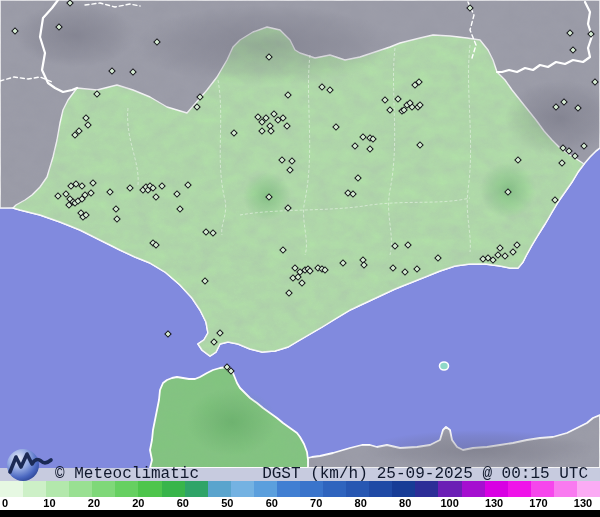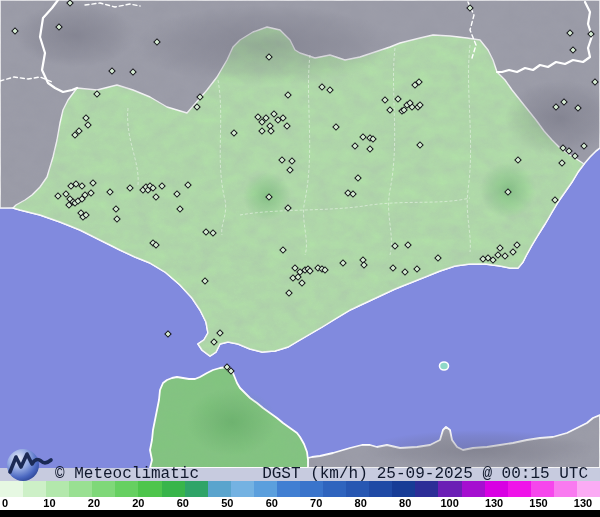--- a/index.html
+++ b/index.html
@@ -297,21 +297,21 @@
       <span class="tick" style="left: 93.9231px; text-align: right;">20</span>
       <span class="tick" style="left: 138.385px;">20</span>
       <span class="tick" style="left: 182.846px;">60</span>
       <span class="tick" style="left: 227.308px;">50</span>
       <span class="tick" style="left: 271.769px;">60</span>
       <span class="tick" style="left: 316.231px;">70</span>
       <span class="tick" style="left: 360.692px;">80</span>
       <span class="tick" style="left: 405.154px;">80</span>
       <span class="tick" style="left: 449.615px;">100</span>
       <span class="tick" style="left: 494.077px;">130</span>
-      <span class="tick" style="left: 538.538px;">150</span>
+      <span class="tick" style="left: 538.538px;">170</span>
       <span class="tick" style="left: 583px;">130</span>
     </div>
   <div class="bottom-strip"></div>
 
   <div class="logo">
     <svg width="56" height="44" viewBox="0 0 56 44">
       <circle cx="19" cy="21" r="16" fill="url(#sphereGrad)"></circle>
       <path d="M6,28 L12,13 L17,23 L23,10 L28,20 Q32,13 37,17 Q41,21 47,16" fill="none" stroke="#1b2a55" stroke-width="3.6" stroke-linecap="round" stroke-linejoin="round"></path>
     </svg>
   </div>

